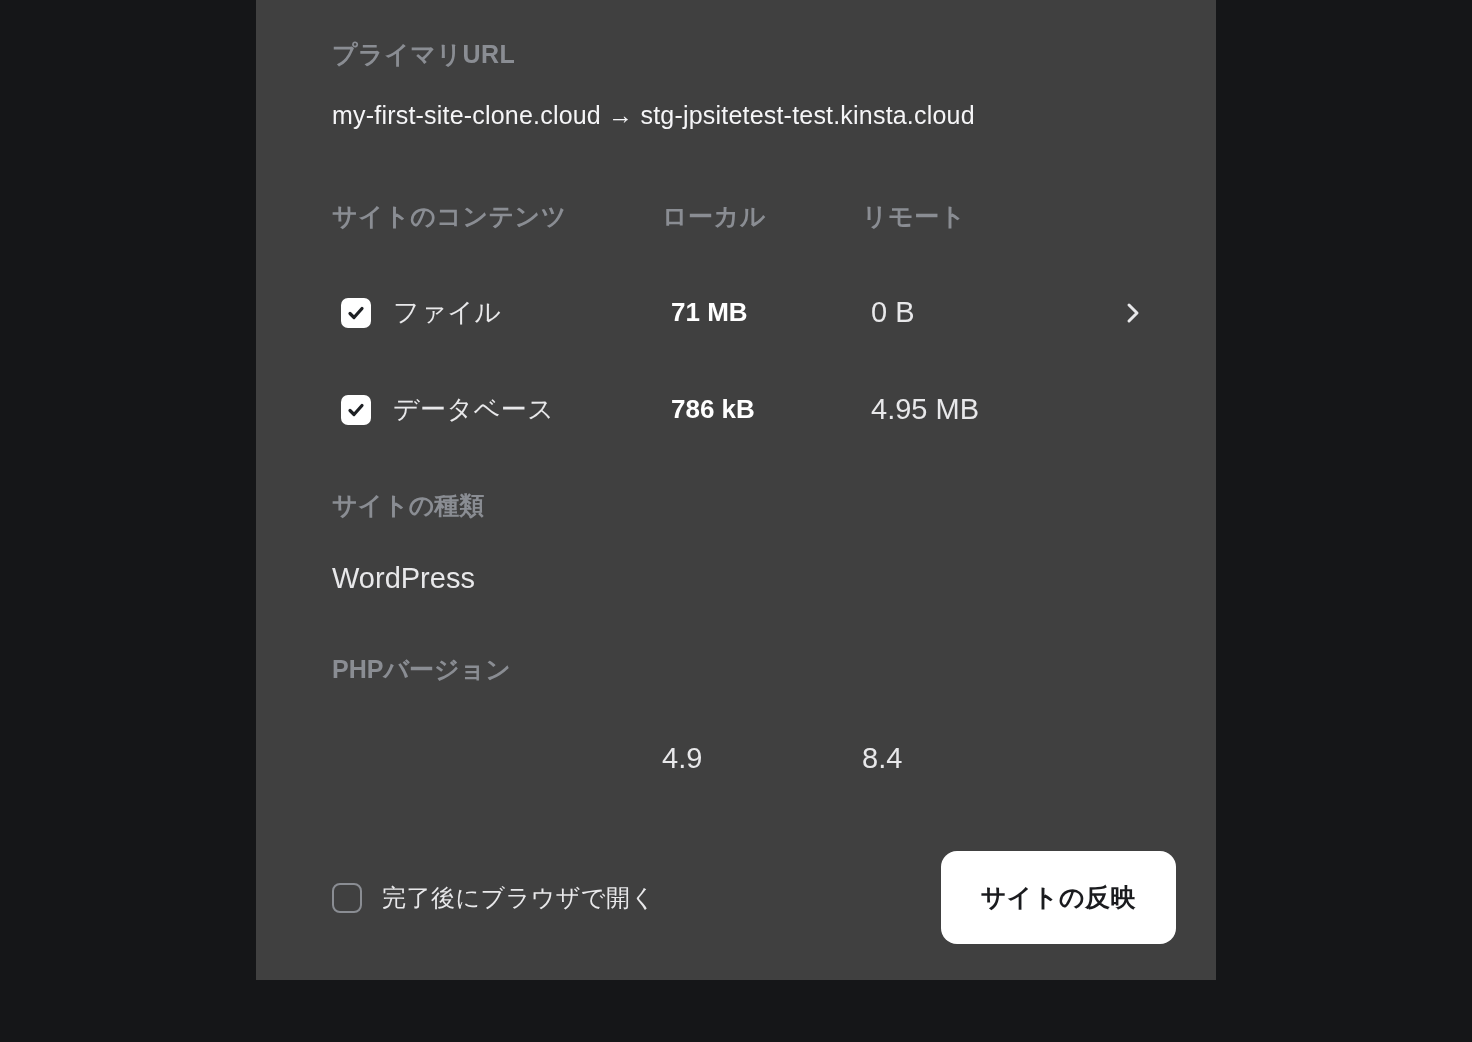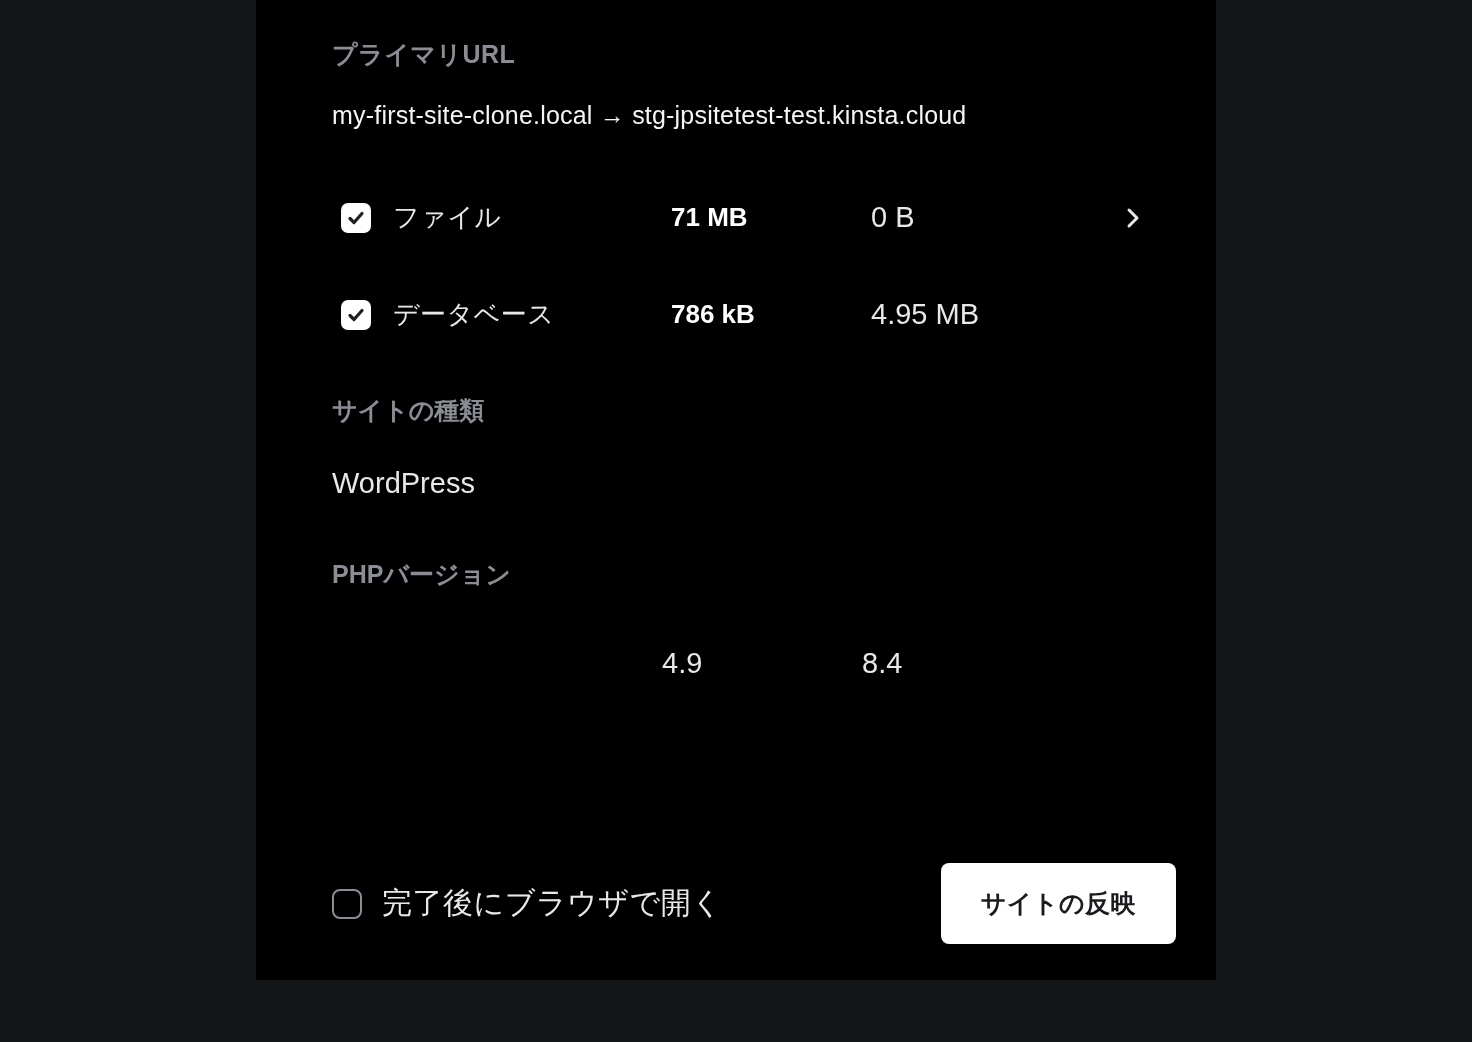--- a/index.html
+++ b/index.html
@@ -8,21 +8,21 @@
   width: 1472px;
   height: 1042px;
   font-family: -apple-system, BlinkMacSystemFont, "Segoe UI", "Hiragino Sans", "Hiragino Kaku Gothic ProN", Meiryo, sans-serif;
   color: #fff;
   overflow: hidden;
   display: flex;
   justify-content: center;
 }
 .panel {
   width: 960px;
-  background: #000000;
+  background: #404040;
   padding: 38px 76px 0 76px;
   height: 980px;
   position: relative;
 }
 .section-label {
   color: #8a8d93;
   font-size: 25px;
   font-weight: 600;
   margin-bottom: 30px;
   letter-spacing: 0.5px;
@@ -125,49 +125,55 @@
   justify-content: space-between;
   align-items: center;
 }
 .open-browser {
   display: flex;
   align-items: center;
   gap: 20px;
 }
 .open-browser-label {
   color: #e8e8ea;
-  font-size: 30px;
+  font-size: 24px;
   font-weight: 500;
   letter-spacing: 0.5px;
 }
 .push-btn {
   background: #fff;
   color: #1a1b1e;
   font-size: 25px;
   font-weight: 700;
-  padding: 24px 40px;
-  border-radius: 8px;
+  padding: 30px 40px;
+  border-radius: 16px;
   border: none;
   cursor: pointer;
   letter-spacing: 0.5px;
 }
 </style>
 </head>
 <body>
 
 <div class="panel">
 
   <div class="section-label">プライマリURL</div>
 
   <div class="url-line">
-    <span>my-first-site-clone.local</span>
+    <span>my-first-site-clone.cloud</span>
     <span>→</span>
     <span>stg-jpsitetest-test.kinsta.cloud</span>
   </div>
 
+  <div class="grid header-row">
+    <div class="header-cell">サイトのコンテンツ</div>
+    <div class="header-cell">ローカル</div>
+    <div class="header-cell">リモート</div>
+    <div></div>
+  </div>
 
   <div class="grid content-row">
     <div class="check-label">
       <div class="checkbox">
         <svg viewBox="0 0 18 18">
             <path d="M3 9.5 L7 13.5 L15 4.5"></path>
           </svg>
       </div>
       <span class="row-label">ファイル</span>
     </div>

